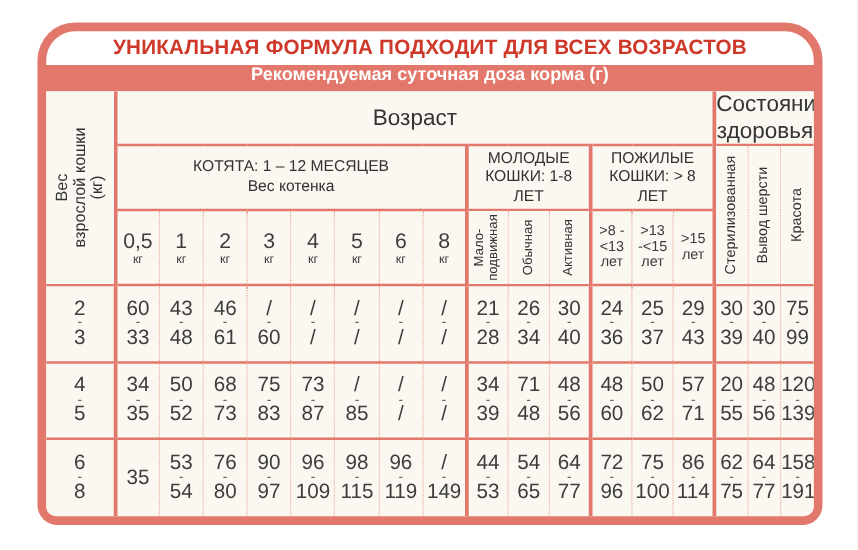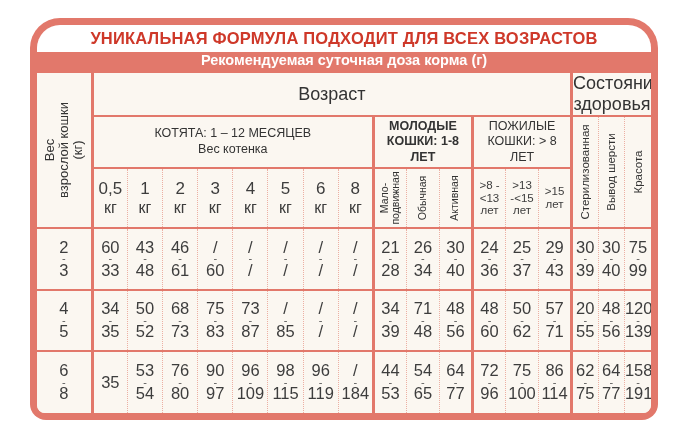--- a/index.html
+++ b/index.html
@@ -50,21 +50,21 @@
   
   .bt{border-top:2.5px solid var(--salmon);}
   .gb{border-left:3px solid var(--salmon);margin-top:45px;}
   .dot{border-left:1px dotted var(--dot);}
   #grid th,#grid td{border-top:2.5px solid var(--salmon);}
   .wcol{border-right:3px solid var(--salmon);}
   
   .big-head{font-size:18px;color:var(--headink);}
   .grp{font-size:12.5px;line-height:1.25;color:var(--headink);}
   .kw .n{display:block;font-size:17px;line-height:1.15;}
-  .kw .u{display:block;font-size:16px;line-height:1.1;}
+  .kw .u{display:block;font-size:10px;line-height:1.1;}
   .sen span{display:block;font-size:11.5px;line-height:1.12;}
   
   .rot{position:relative;}
   .rbox{
     position:absolute;top:50%;left:50%;
     transform:translate(-50%,-50%) rotate(-90deg);
     font-size:11px;line-height:1.08;color:var(--headink);
     display:flex;flex-direction:column;justify-content:center;
   }
   .rot-weight .rbox{width:142px;font-size:13px;}
@@ -119,21 +119,21 @@
             </div>
           </th>
           <th colspan="14" class="big-head">Возраст</th>
           <th colspan="3" class="big-head gb">Состояние здоровья</th>
         </tr>
         <tr class="hB">
           <th colspan="8" class="grp bt">
             <span style="display:block">КОТЯТА: 1 – 12 МЕСЯЦЕВ</span>
             <span style="display:block">Вес котенка</span>
           </th>
-          <th colspan="3" class="grp bt gb" style="padding:0 6px;font-weight:bold;">МОЛОДЫЕ КОШКИ: 1-8 ЛЕТ</th>
+          <th colspan="3" class="grp bt gb" style="padding:0 6px;">МОЛОДЫЕ КОШКИ: 1-8 ЛЕТ</th>
           <th colspan="3" class="grp bt gb" style="padding:0 10px;">ПОЖИЛЫЕ КОШКИ: &gt; 8 ЛЕТ</th>
           <th rowspan="2" class="rot rot-health bt gb">
             <div class="rbox">
                 <span>Стерилизованная</span>
               </div>
           </th>
           <th rowspan="2" class="rot rot-health bt dot">
             <div class="rbox">
                 <span>Вывод шерсти</span>
               </div>
@@ -429,21 +429,21 @@
               <span class="v">115</span>
             </td>
             <td class="dot">
               <span class="v">96</span>
               <span class="d">-</span>
               <span class="v">119</span>
             </td>
             <td class="dot">
               <span class="v">/</span>
               <span class="d">-</span>
-              <span class="v">184</span>
+              <span class="v">149</span>
             </td>
             <td class="gb">
               <span class="v">44</span>
               <span class="d">-</span>
               <span class="v">53</span>
             </td>
             <td class="dot">
               <span class="v">54</span>
               <span class="d">-</span>
               <span class="v">65</span>

